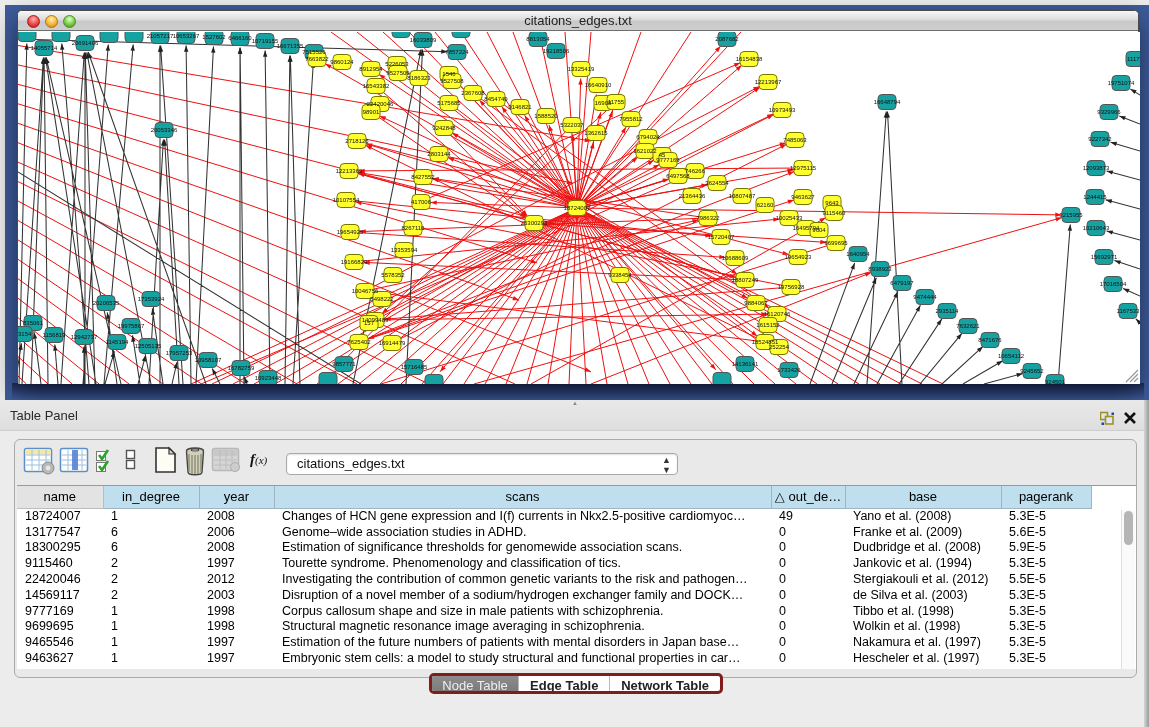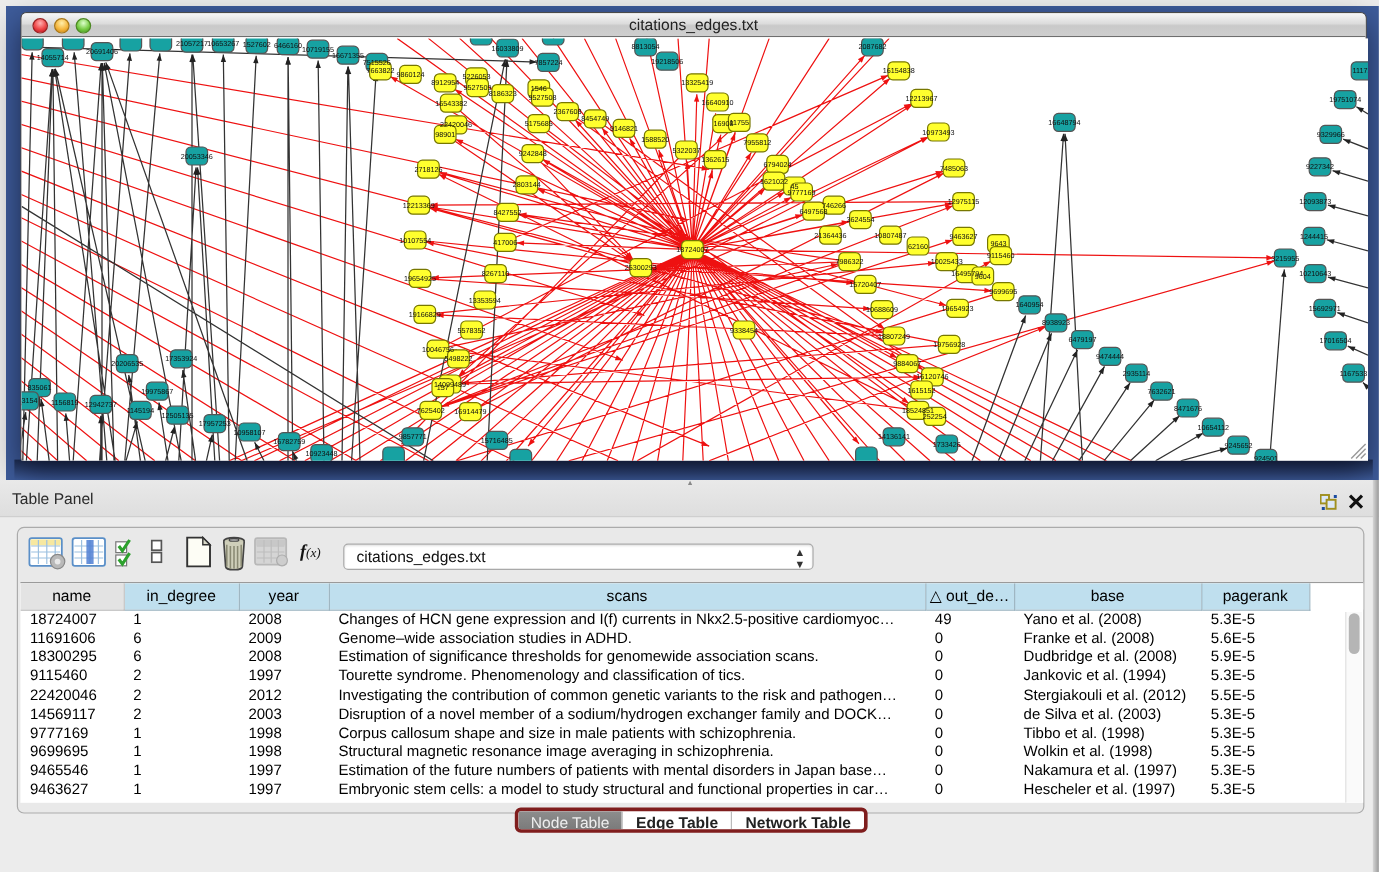--- a/index.html
+++ b/index.html
@@ -573,26 +573,26 @@
               <td class="c0">18724007</td>
               <td class="c1">1</td>
               <td class="c2">2008</td>
               <td class="c3">Changes of HCN gene expression and I(f) currents in Nkx2.5-positive cardiomyoc…</td>
               <td class="c4">49</td>
               <td class="c5">Yano et al. (2008)</td>
               <td class="c6">5.3E-5</td>
               <td class="c7"></td>
             </tr>
             <tr>
-              <td class="c0">11691606</td>
+              <td class="c0">13177547</td>
               <td class="c1">6</td>
-              <td class="c2">2009</td>
+              <td class="c2">2006</td>
               <td class="c3">Genome–wide association studies in ADHD.</td>
               <td class="c4">0</td>
-              <td class="c5">Franke et al. (2008)</td>
+              <td class="c5">Franke et al. (2009)</td>
               <td class="c6">5.6E-5</td>
               <td class="c7"></td>
             </tr>
             <tr>
               <td class="c0">18300295</td>
               <td class="c1">6</td>
               <td class="c2">2008</td>
               <td class="c3">Estimation of significance thresholds for genomewide association scans.</td>
               <td class="c4">0</td>
               <td class="c5">Dudbridge et al. (2008)</td>

